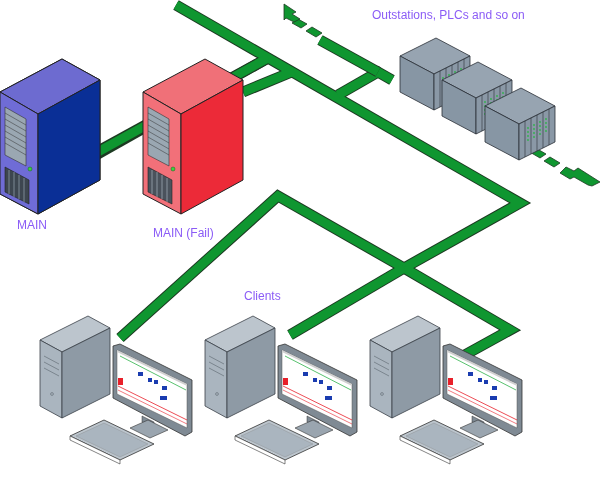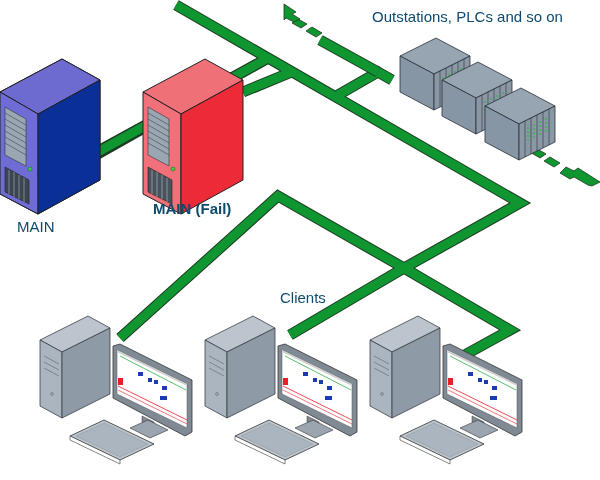--- a/index.html
+++ b/index.html
@@ -1,22 +1,22 @@
 <!DOCTYPE html>
 <html><head>
   <meta charset="utf-8">
   <style>
     html, body { margin: 0; padding: 0; background: #ffffff; }
     body { width: 600px; height: 480px; overflow: hidden; position: relative; font-family: "Liberation Sans", sans-serif; }
     #diagram { position: absolute; left: 0; top: 0; width: 600px; height: 480px; }
-    .label { position: absolute; font-family: "Liberation Sans", sans-serif; font-size: 15px; color: #0c4a6e; white-space: nowrap; }
+    .label { position: absolute; font-family: "Liberation Sans", sans-serif; font-size: 12px; color: #8b5cf6; white-space: nowrap; }
     #lbl-main { left: 17px; top: 218px; text-align: right; }
-    #lbl-fail { left: 153px; top: 200px; font-weight: bold; }
+    #lbl-fail { left: 153px; top: 226px; }
     #lbl-out { left: 372px; top: 8px; }
-    #lbl-clients { left: 244px; top: 289px; margin-left: 36px; }
+    #lbl-clients { left: 244px; top: 289px; }
   </style>
 </head>
 <body>
 
 <svg id="diagram" viewBox="0 0 600 480" xmlns="http://www.w3.org/2000/svg">
   <defs>
     <g id="server-shape">
 
       <polygon class="top" points="0,88 62,55 100,76 38,110" stroke="#222" stroke-width="1"></polygon>
 

